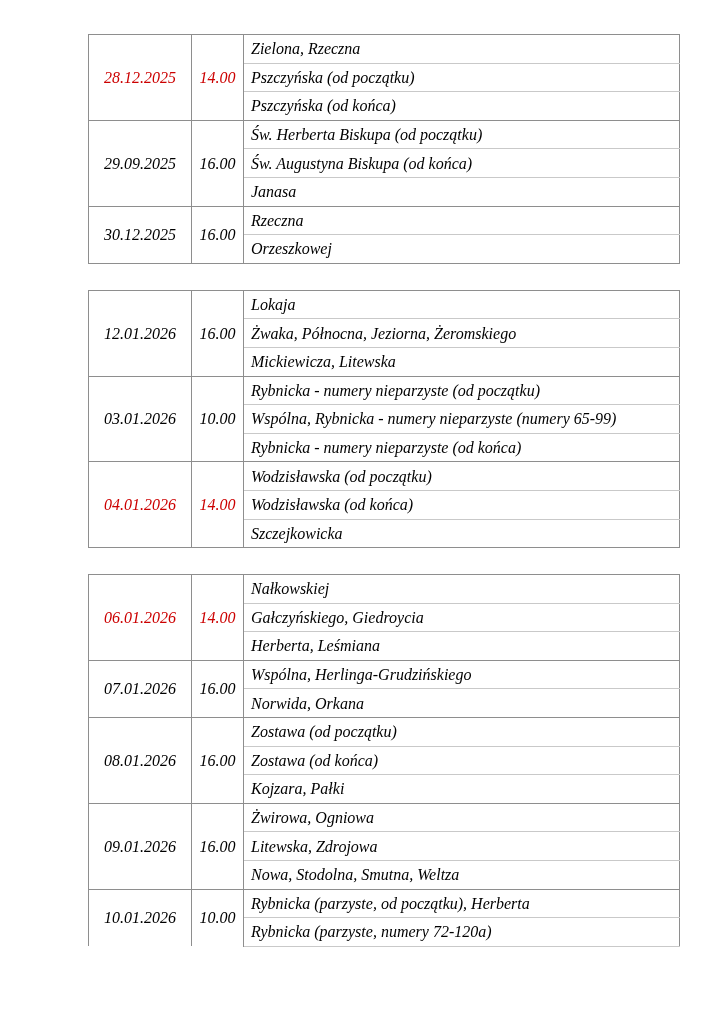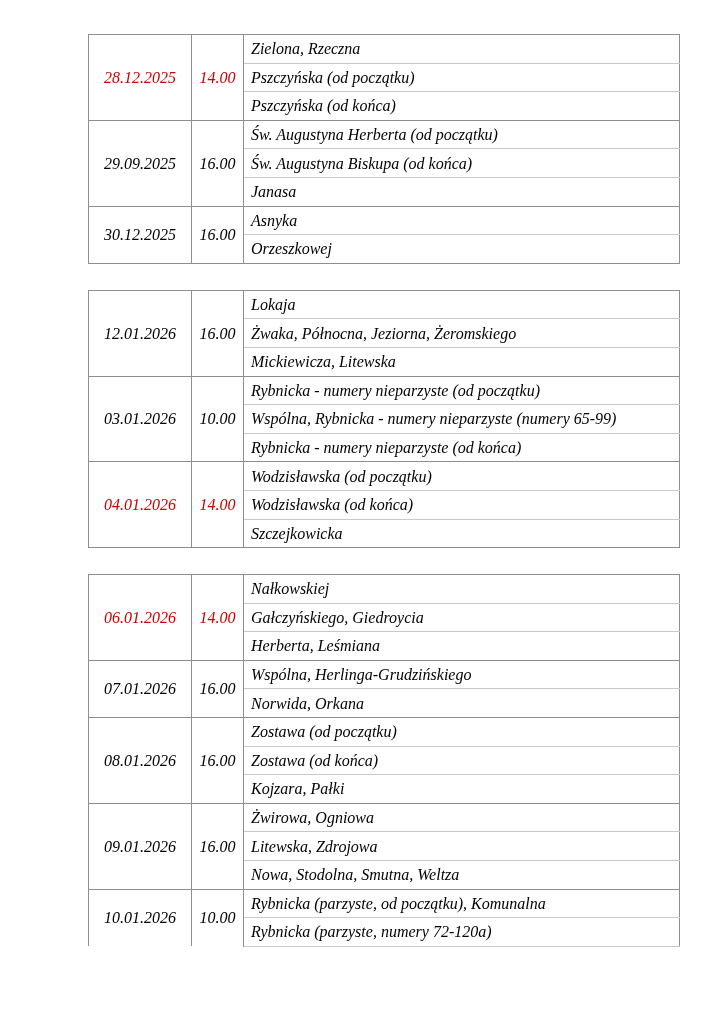--- a/index.html
+++ b/index.html
@@ -83,34 +83,34 @@
           <td class="street">Pszczyńska (od początku)</td>
         </tr>
       <tr>
           <td class="street">Pszczyńska (od końca)</td>
         </tr>
     </tbody>
     <tbody class="group">
       <tr>
         <td class="date" rowspan="3">29.09.2025</td>
         <td class="time" rowspan="3">16.00</td>
-        <td class="street">Św. Augustyna Herberta (od początku)</td>
+        <td class="street">Św. Herberta Biskupa (od początku)</td>
       </tr>
       <tr>
           <td class="street">Św. Augustyna Biskupa (od końca)</td>
         </tr>
       <tr>
           <td class="street">Janasa</td>
         </tr>
     </tbody>
     <tbody class="group">
       <tr>
         <td class="date" rowspan="2">30.12.2025</td>
         <td class="time" rowspan="2">16.00</td>
-        <td class="street">Asnyka</td>
+        <td class="street">Rzeczna</td>
       </tr>
       <tr>
           <td class="street">Orzeszkowej</td>
         </tr>
     </tbody>
   </table>
 
   <table class="schedule">
     <colgroup>
         <col style="width:103px">
@@ -210,21 +210,21 @@
           <td class="street">Litewska, Zdrojowa</td>
         </tr>
       <tr>
           <td class="street">Nowa, Stodolna, Smutna, Weltza</td>
         </tr>
     </tbody>
     <tbody class="group">
       <tr>
         <td class="date" rowspan="2">10.01.2026</td>
         <td class="time" rowspan="2">10.00</td>
-        <td class="street">Rybnicka (parzyste, od początku), Komunalna</td>
+        <td class="street">Rybnicka (parzyste, od początku), Herberta</td>
       </tr>
       <tr>
           <td class="street">Rybnicka (parzyste, numery 72-120a)</td>
         </tr>
     </tbody>
   </table>
 
 </div>
 
 </body></html>

